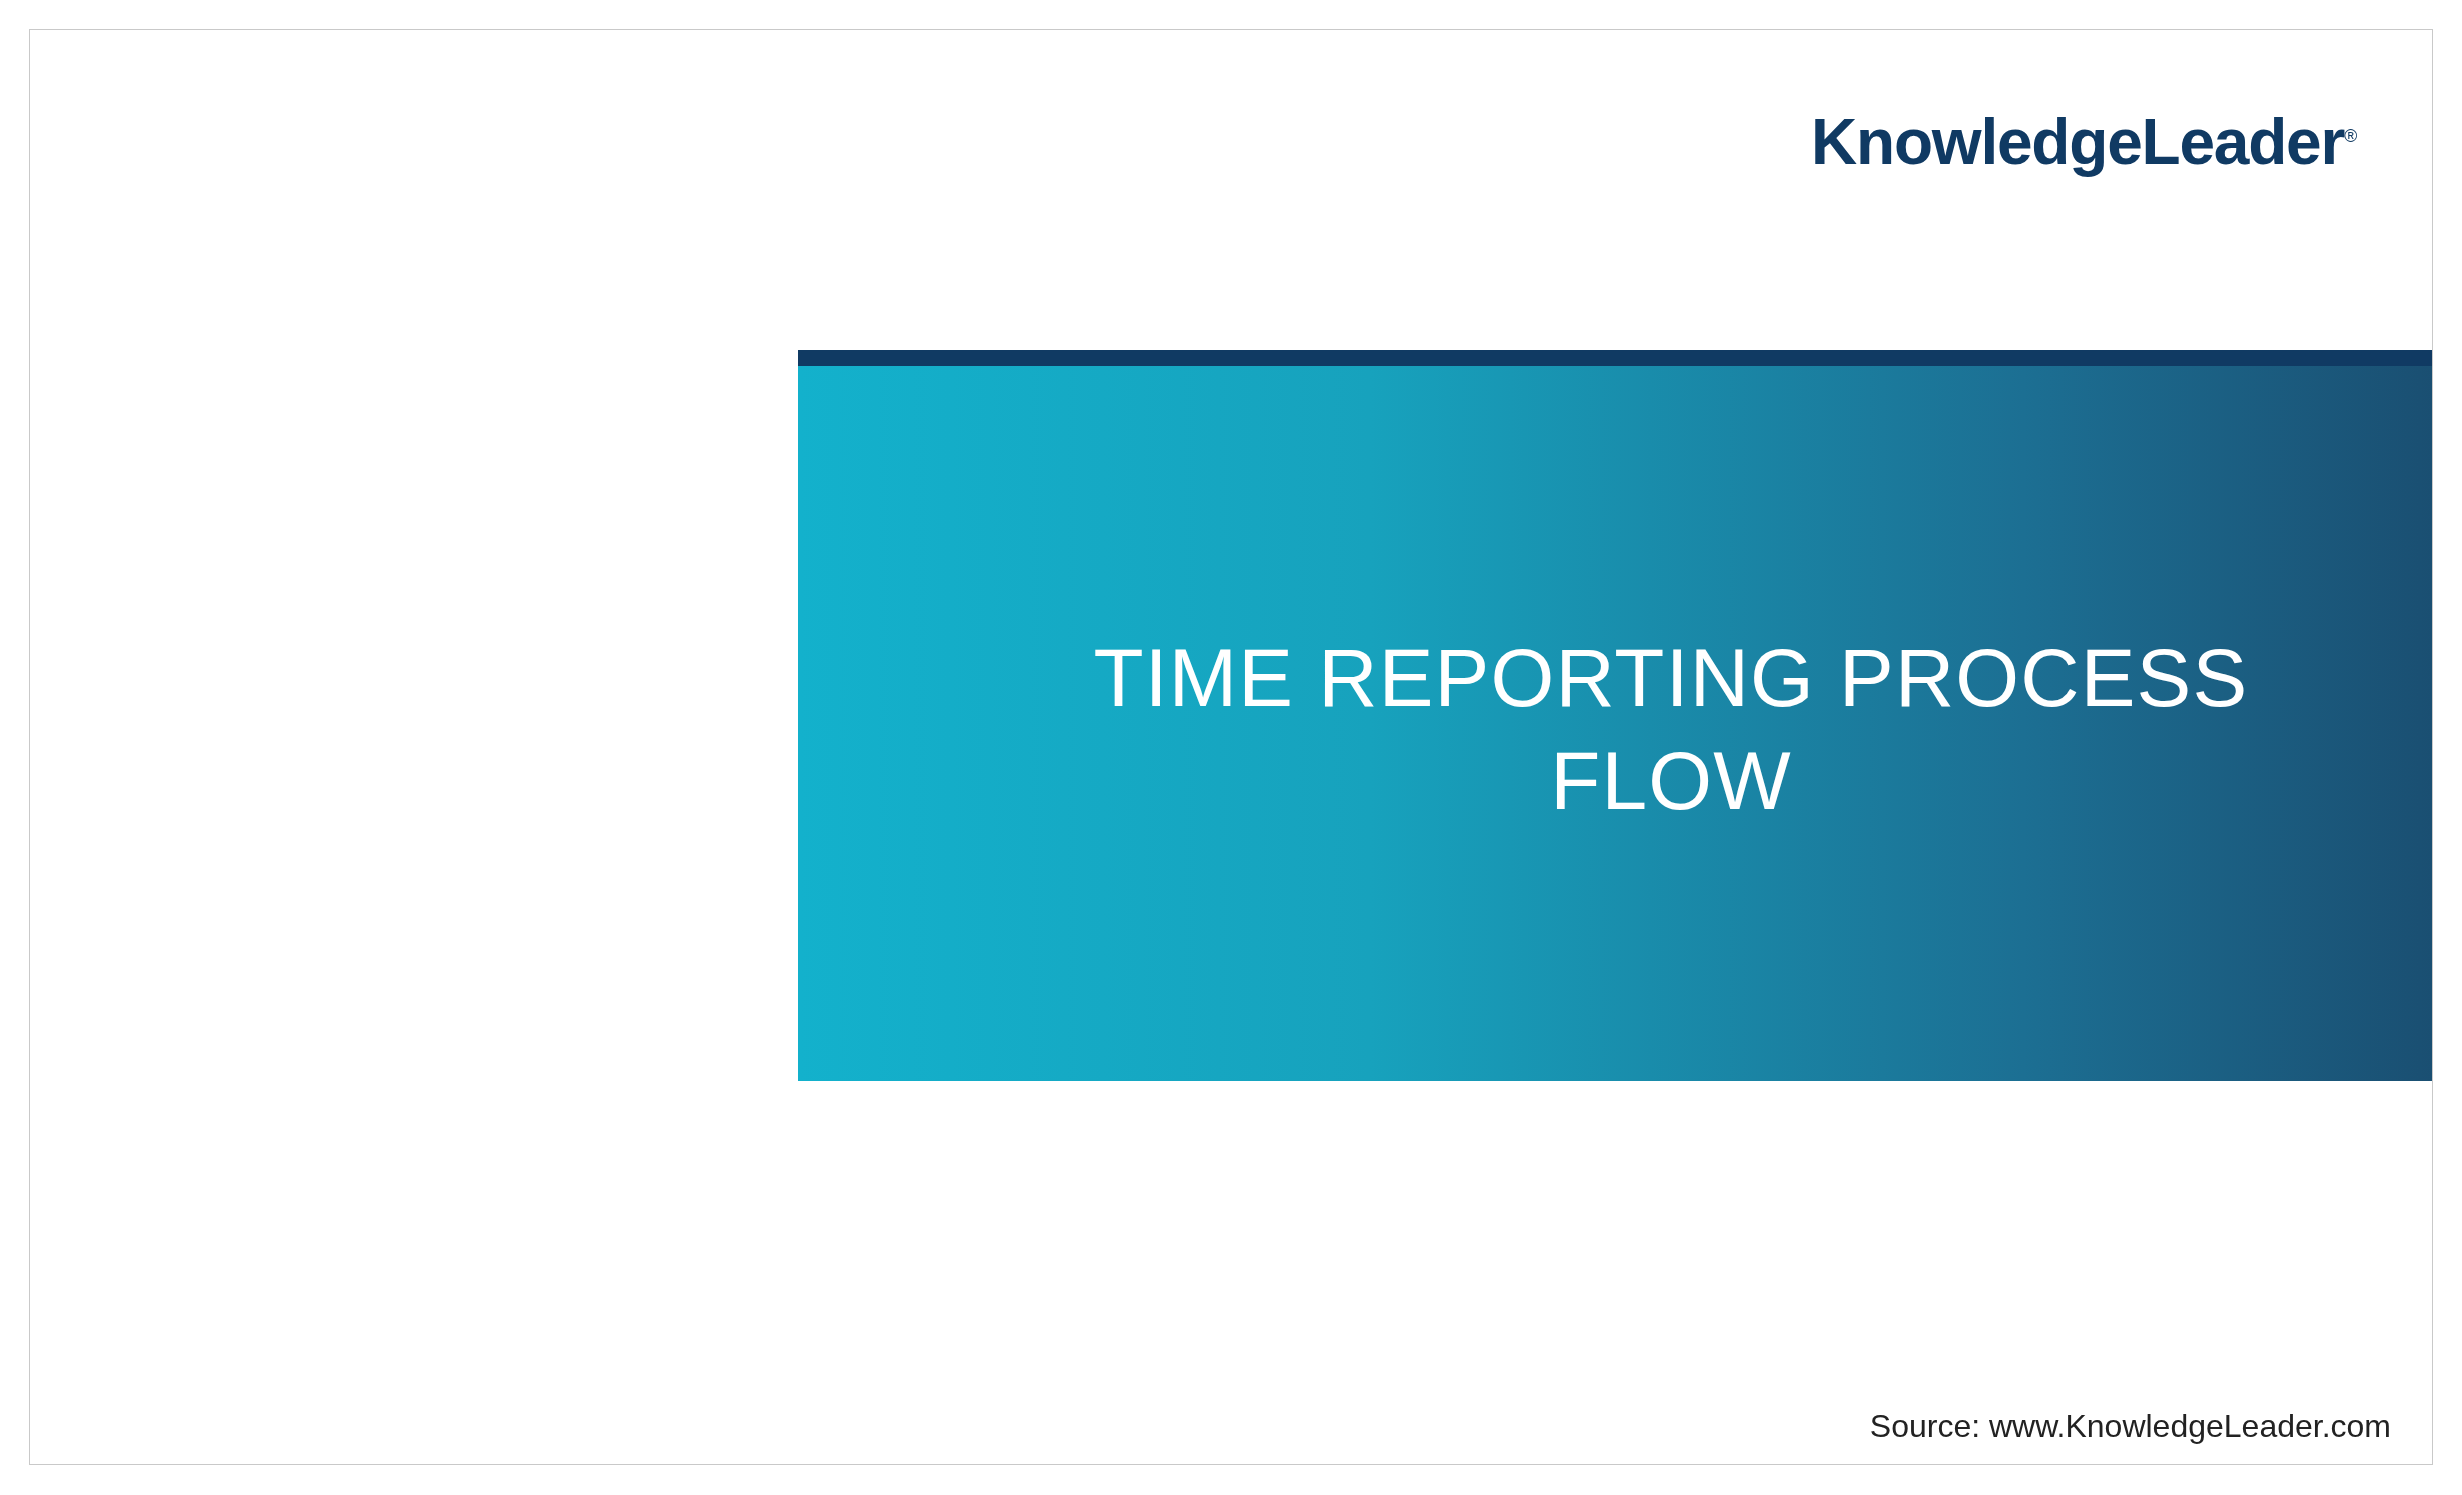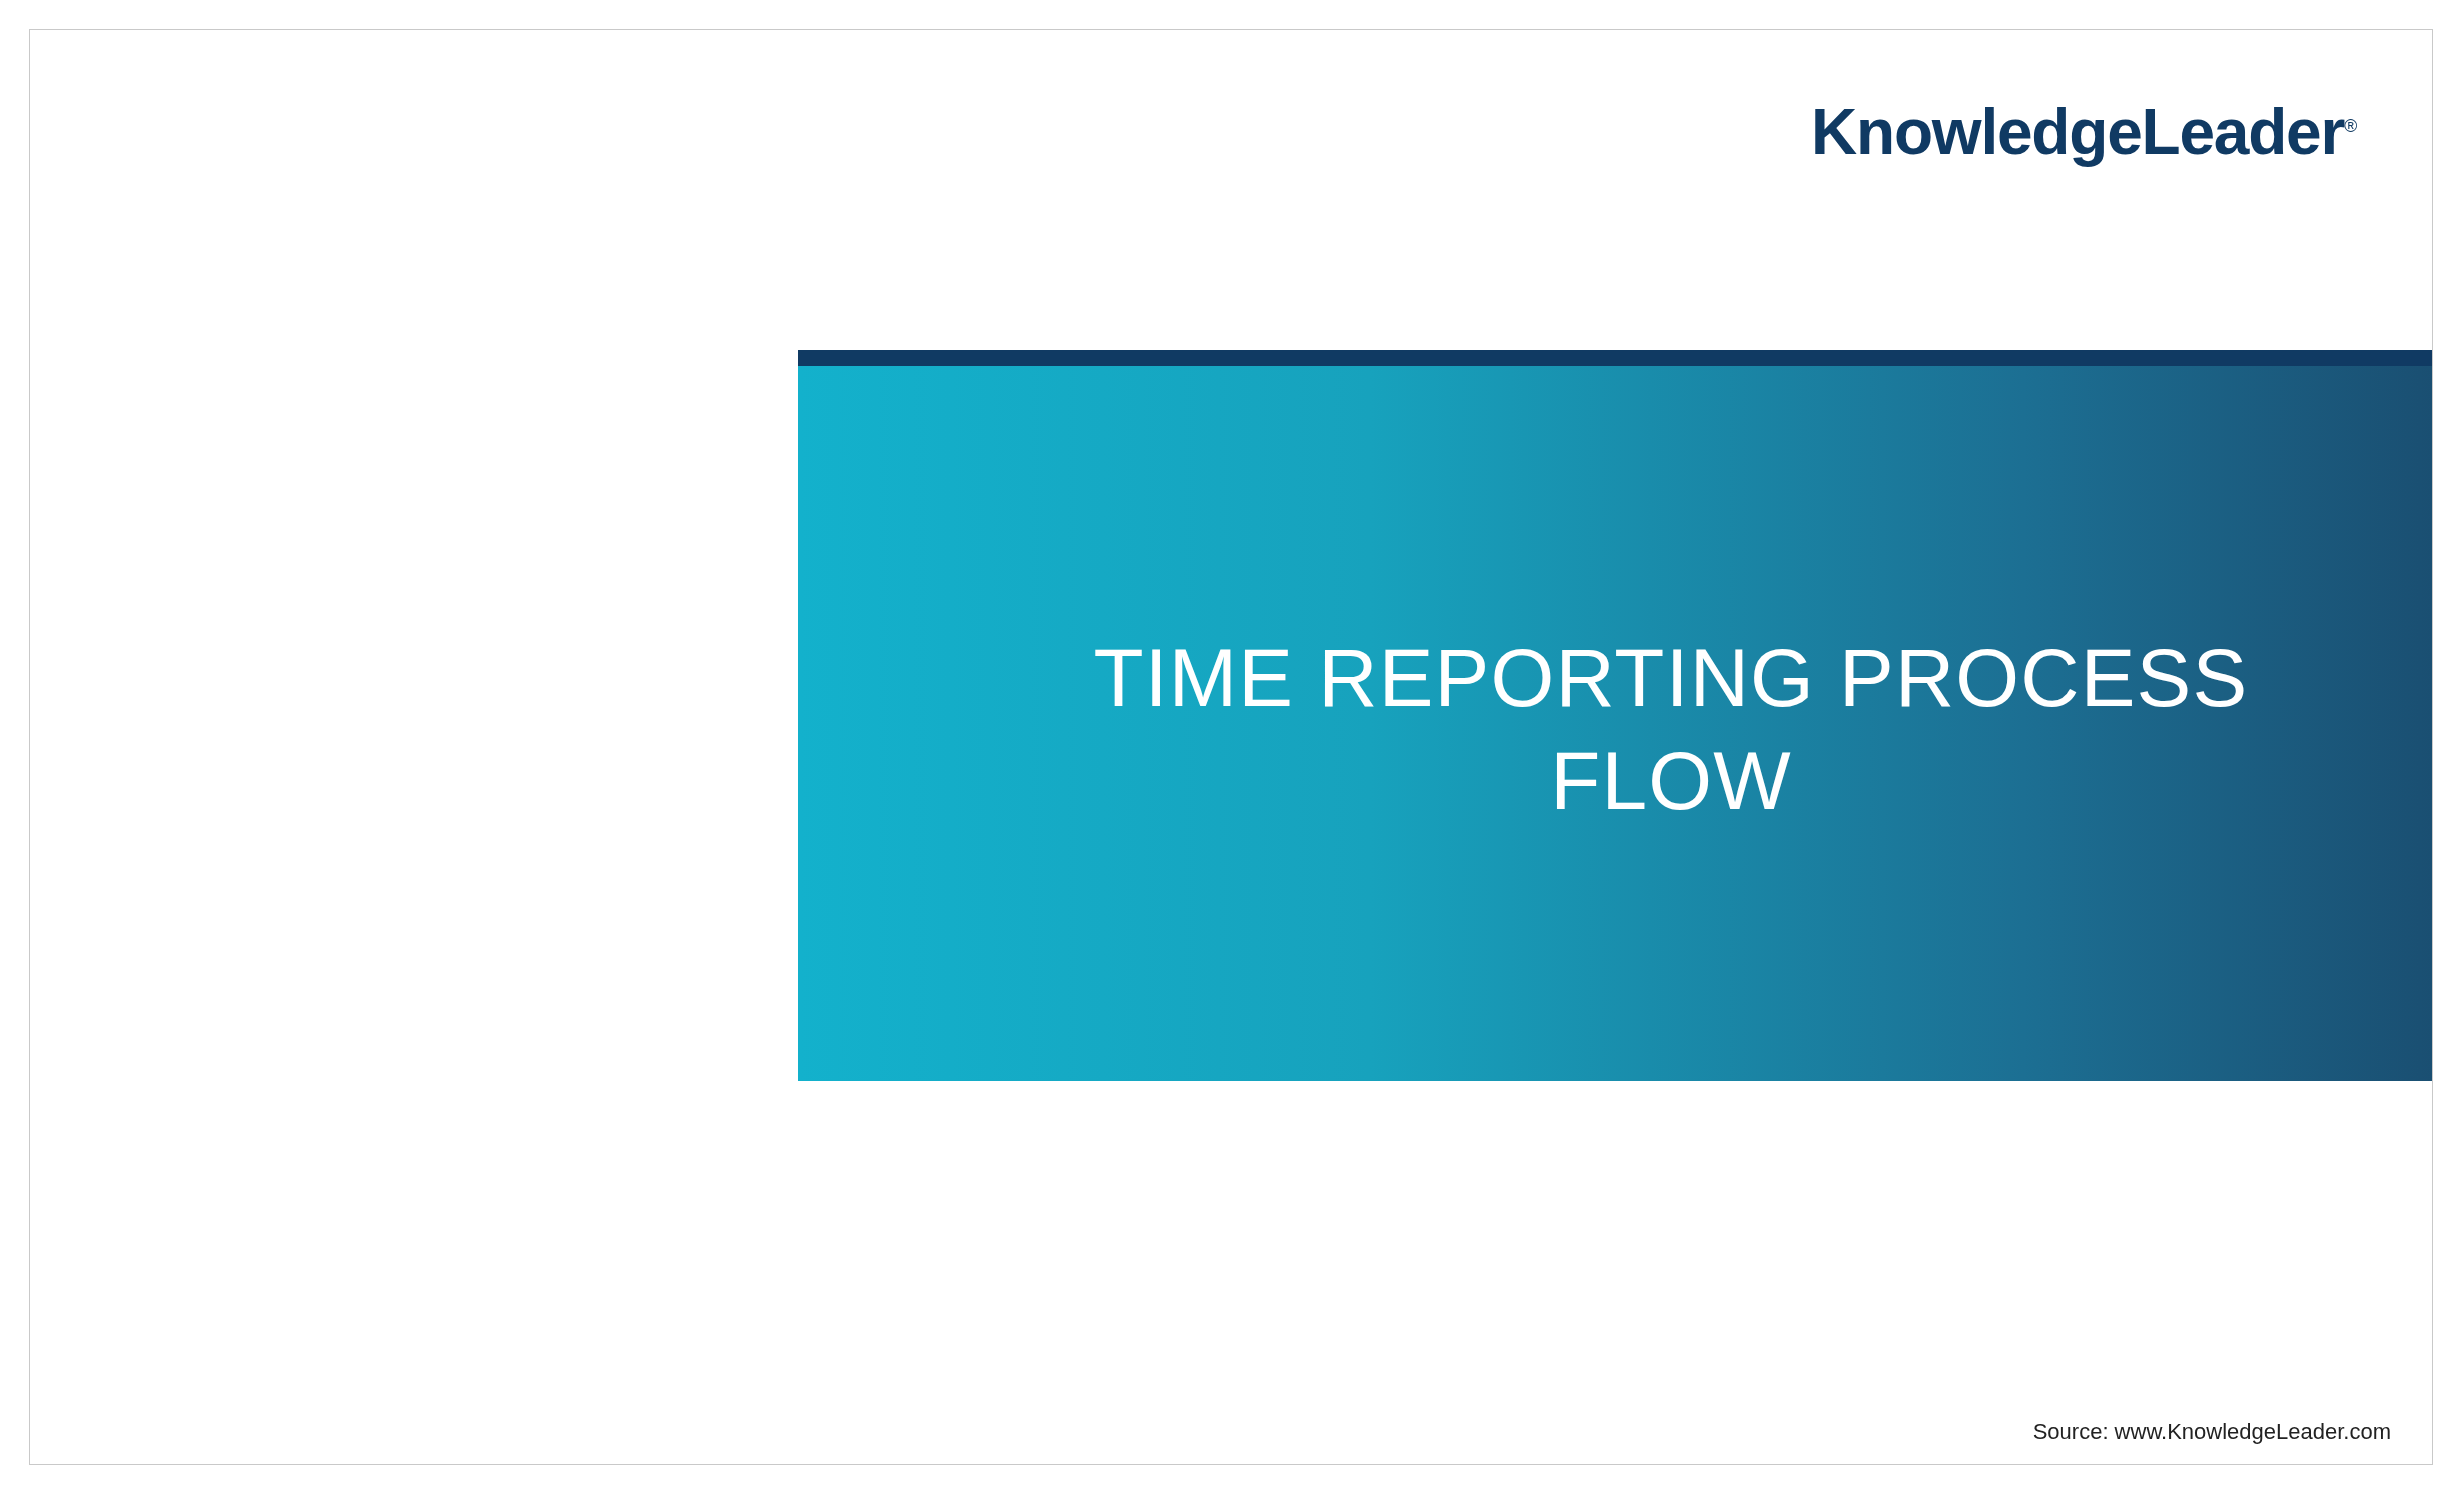--- a/index.html
+++ b/index.html
@@ -14,21 +14,21 @@
     left: 29px;
     top: 29px;
     width: 2404px;
     height: 1436px;
     border: 1.8px solid #c9c9c9;
     background: #ffffff;
   }
   .logo-wrap {
     position: absolute;
     right: 76px;
-    top: 70px;
+    top: 80px;
     text-align: right;
   }
   .logo-main {
     font-size: 64px;
     font-weight: 800;
     color: #103a63;
     letter-spacing: -1.2px;
     line-height: 1;
   }
   .logo-main sup {
@@ -80,21 +80,21 @@
     font-size: 82px;
     font-weight: 400;
     line-height: 1.25;
     letter-spacing: 1.2px;
   }
 
   .source {
     position: absolute;
     right: 41px;
     bottom: 19px;
-    font-size: 22px;
+    font-size: 32px;
     color: #222;
   }
 </style>
 </head>
 <body>
 
 <div class="slide-frame">
 
   <div class="logo-wrap">
     <div class="logo-main">

